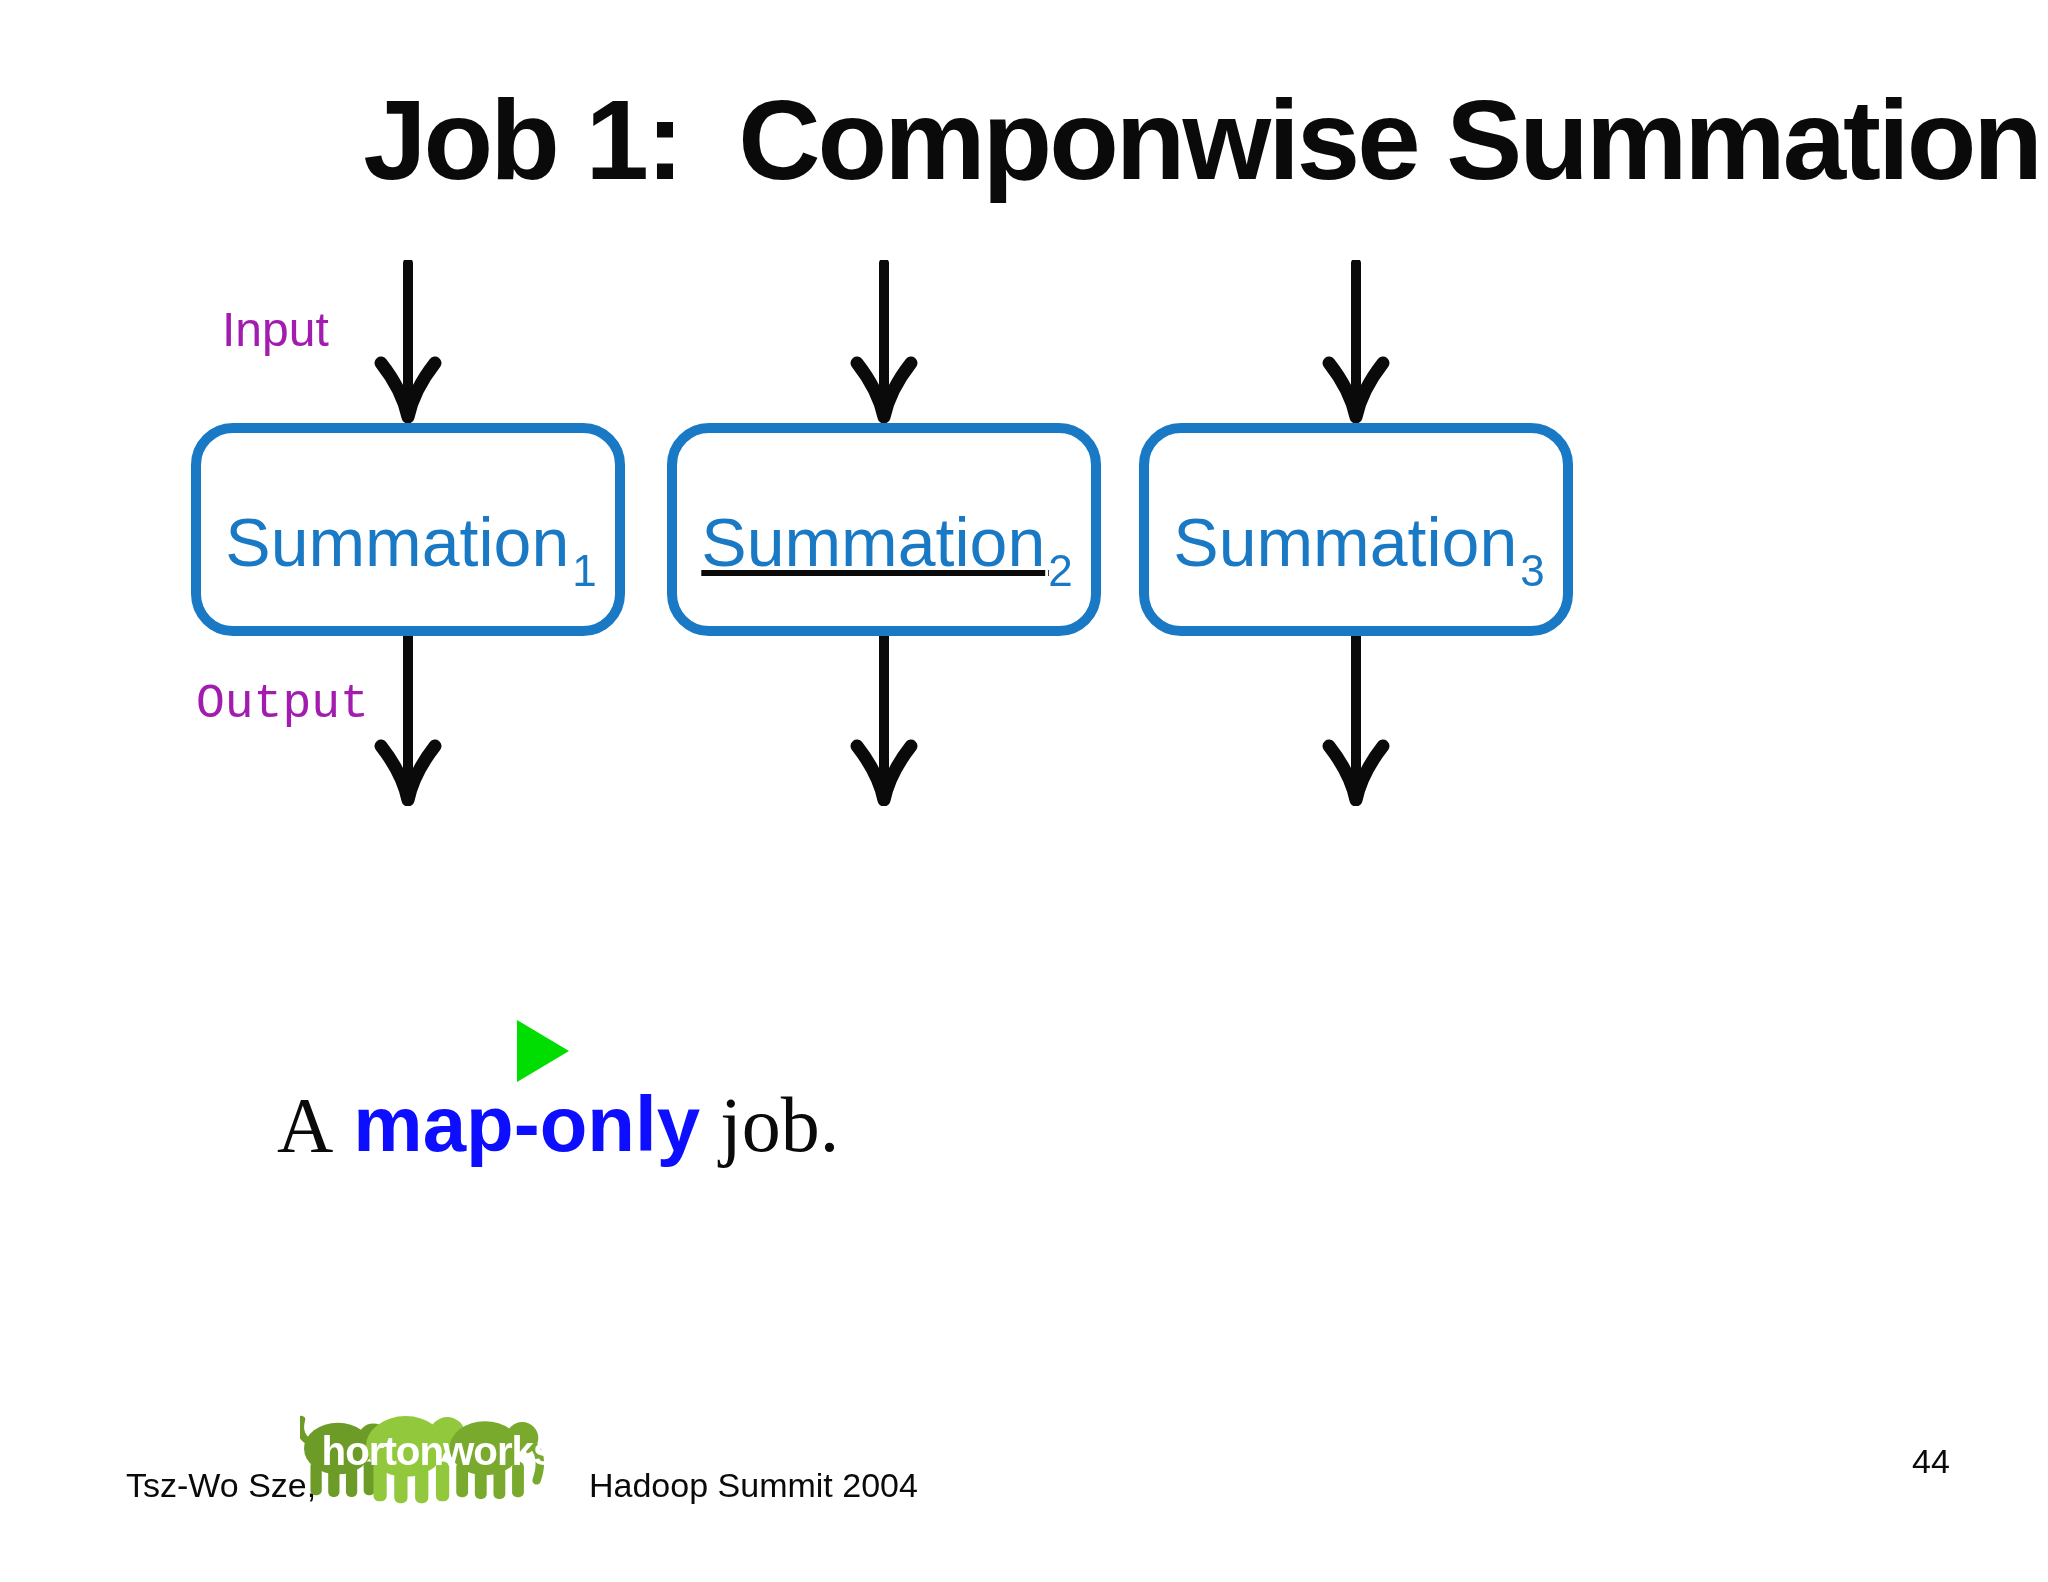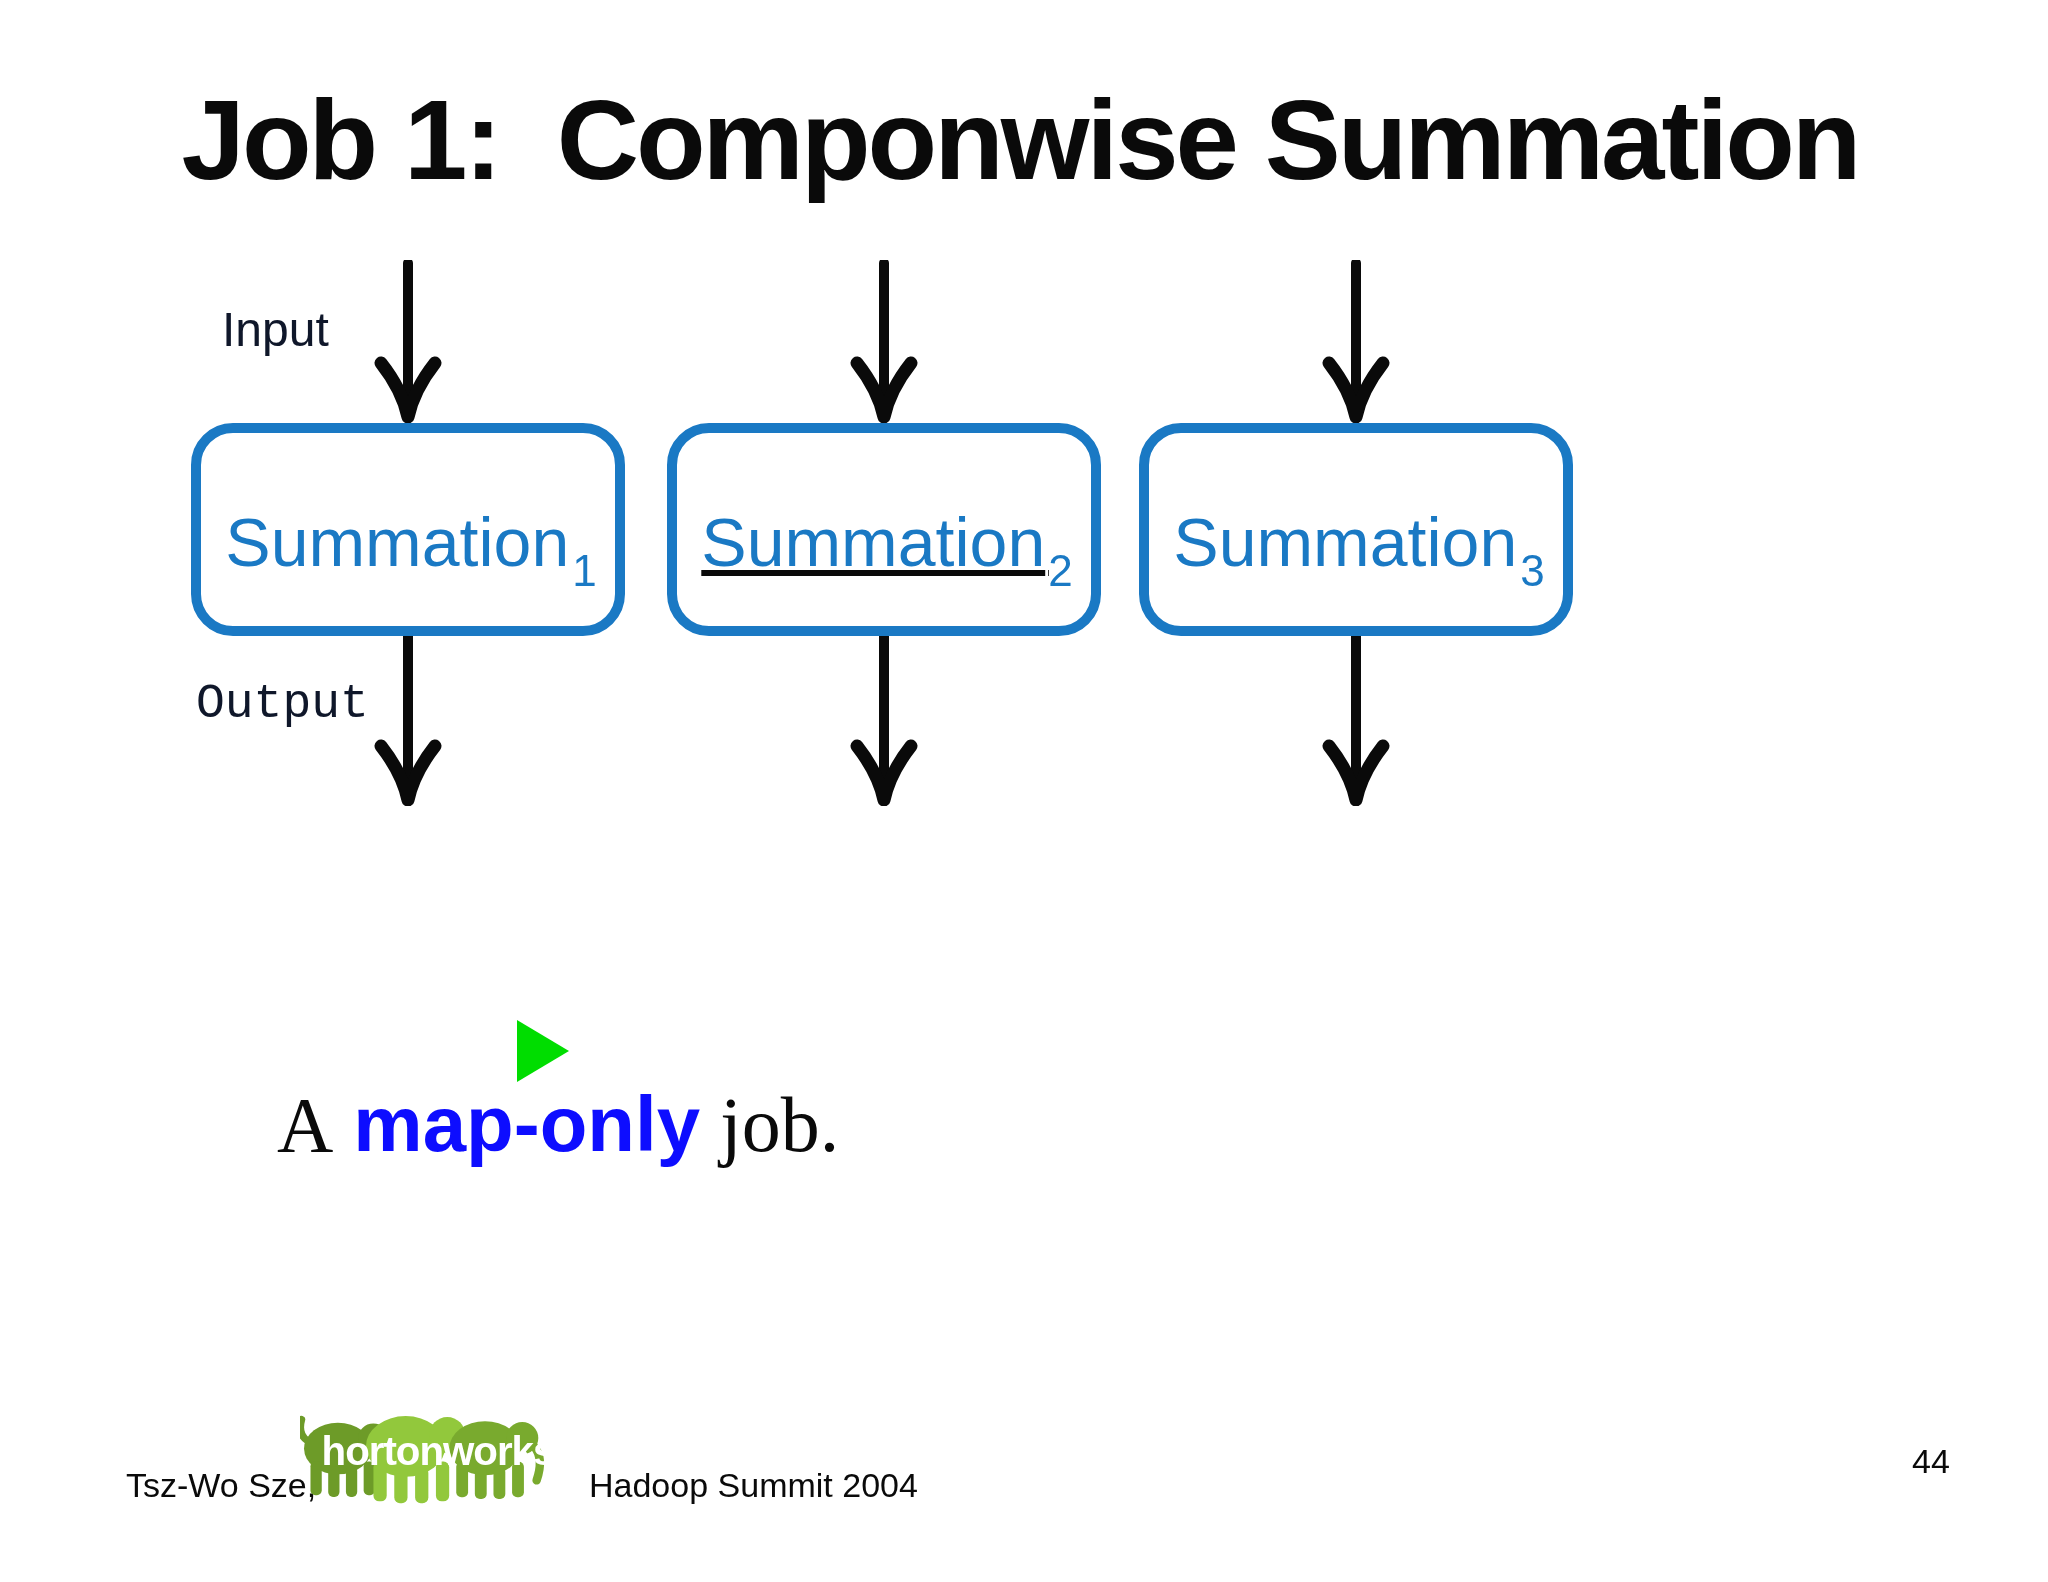--- a/index.html
+++ b/index.html
@@ -9,21 +9,21 @@
     background:#ffffff;
     overflow:hidden;
     font-family:"Liberation Sans", sans-serif;
     color:#0a0a0a;
   }
 
   
   .title {
     position:absolute; left:0; right:8px; top:74px;
     margin:0;
-    text-align:center;
+    text-align:right;
     font-size:114px; font-weight:bold;
     letter-spacing:-3px;
     white-space:pre;
     color:#0a0a0a;
   }
 
   
   .col {
     position:absolute; top:260px; width:434px;
     display:flex; flex-direction:column; align-items:center;
@@ -56,21 +56,21 @@
   }
   .box .sub {
     font-size:44px;
     position:relative; top:20px;
     margin-left:3px;
   }
 
   .flow-label {
     position:absolute;
     font-size:48px;
-    color:#0f172a;
+    color:#a21caf;
     line-height:1;
   }
   .input-label  { left:222px; top:306px; }
   .output-label { left:196px; top:680px;font-family:Liberation Mono, monospace; }
 
   
   .bullet {
     position:absolute; left:247px; top:1006px;
     display:flex; align-items:center;flex-direction:column;
   }

